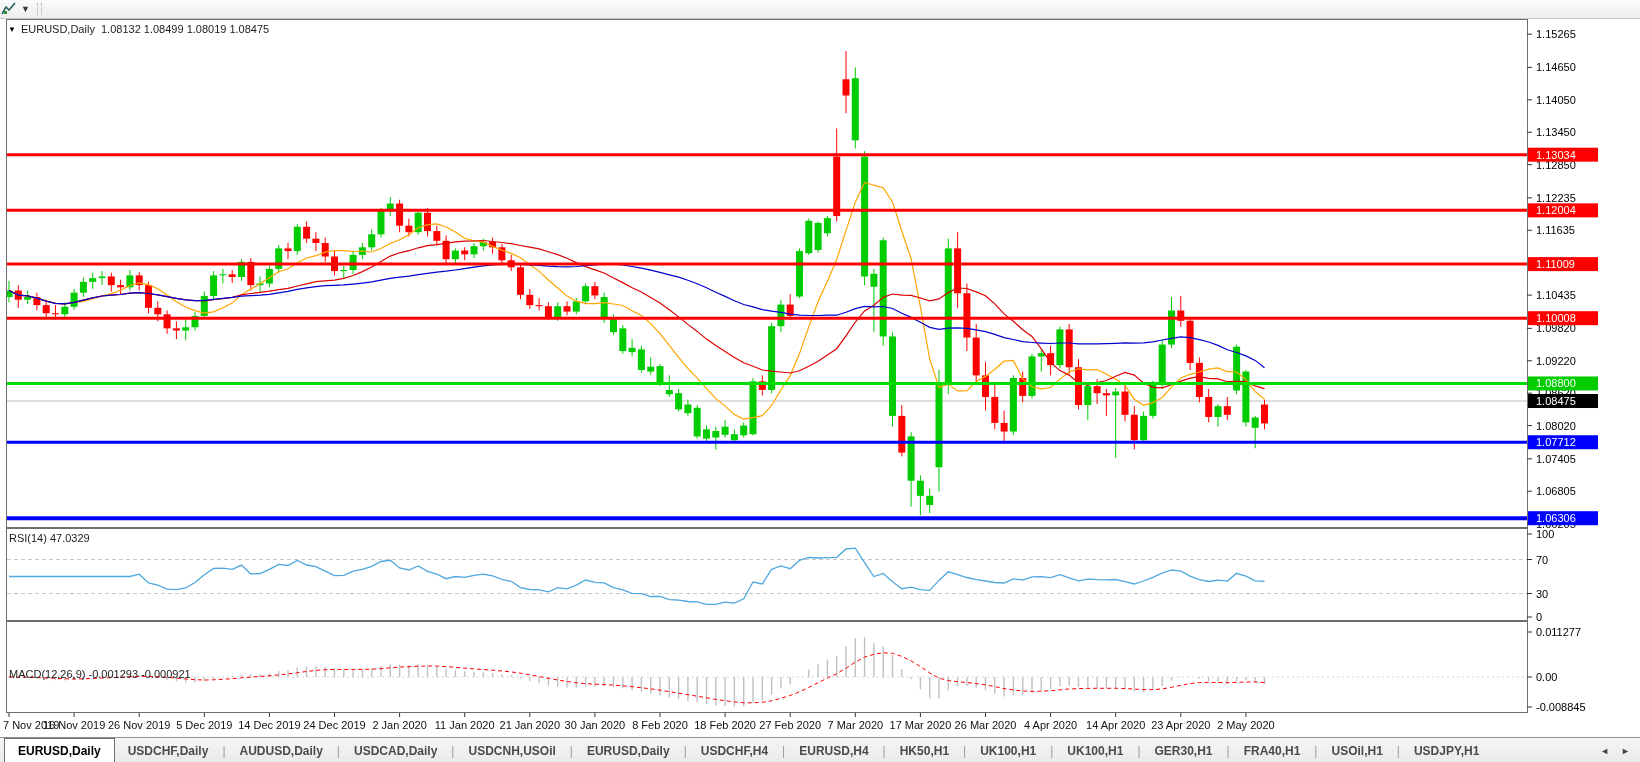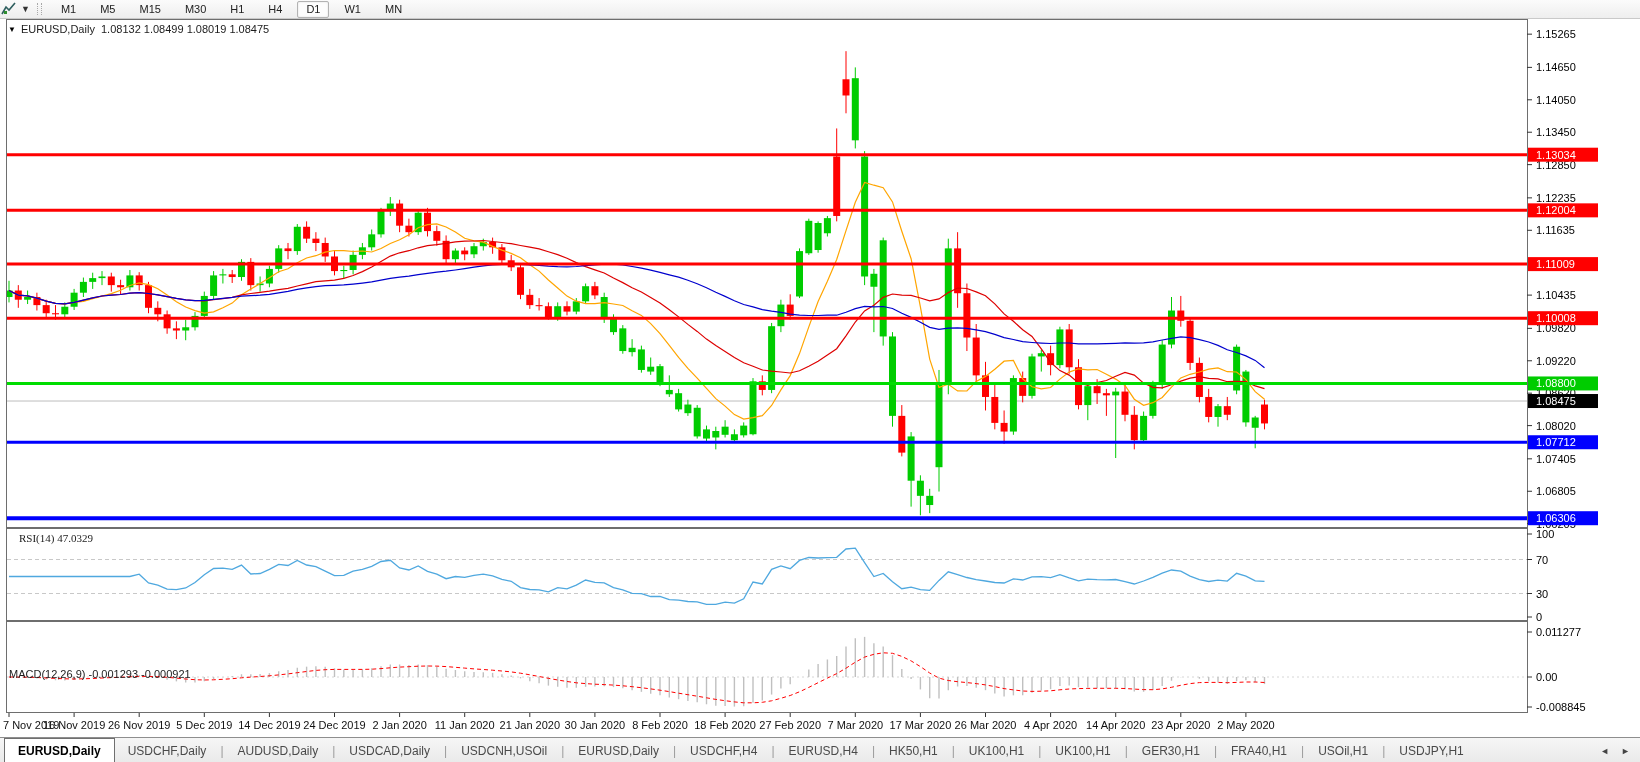--- a/index.html
+++ b/index.html
@@ -12,27 +12,27 @@
     display:flex;align-items:center;}
   #toolbar .icon-wrap{display:flex;align-items:center;padding-left:1px;}
   #toolbar .caret{font-size:9px;color:#333;margin:0 4px 0 3px;}
   #toolbar .grip{width:3px;height:12px;border-left:1px dotted #a8a8a8;border-right:1px dotted #a8a8a8;margin:0 7px 0 3px;}
   .tfbtn{font-size:11px;color:#222;padding:1px 8px;margin:0 3px;border:1px solid transparent;border-radius:2px;cursor:default;line-height:13px;}
   .tfbtn.active{background:#fdfdfd;border:1px solid #b3b3b3;box-shadow:inset 0 0 2px #dcdcdc;}
   
   .ovl{position:absolute;z-index:2;font-size:11px;color:#1c1c1c;white-space:pre;}
   #chart-title{left:8px;top:23px;display:flex;align-items:center;gap:5px;}
   #chart-title .tri{font-size:8px;color:#000;}
-  #rsi-label{left:19px;top:532px;font-family:Liberation Serif, serif;}
+  #rsi-label{left:9px;top:532px;}
   #macd-label{left:9px;top:624px;margin-top:44px;}
   
   #tabbar{position:absolute;left:0;top:737px;width:1640px;height:25px;z-index:3;
     background:linear-gradient(#f6f6f6,#e9e9e9);border-top:1px solid #8e8e8e;
     display:flex;align-items:stretch;font-size:12px;}
-  .tab{display:flex;align-items:center;padding:0 13px;color:#4a4a4a;cursor:default;}
+  .tab{display:flex;align-items:center;padding:0 13px;color:#4a4a4a;cursor:default;font-weight:bold;}
   .tab.active{background:#fff;border:1px solid #6f6f6f;border-bottom:none;color:#000;font-weight:bold;margin-left:4px;}
   .tabsep{display:flex;align-items:center;color:#9a9a9a;padding:0 1px;}
   #tab-arrows{position:absolute;right:10px;top:0;height:25px;display:flex;align-items:center;gap:12px;color:#444;font-size:9px;}
   #tab-arrows span{cursor:default;}
 </style>
 </head>
 <body>
 
 <div id="stage">
 
@@ -581,31 +581,20 @@
 
   <div id="toolbar">
     <span class="icon-wrap">
       <svg width="17" height="14">
         <path d="M1 12 L5 5 L8 8 L14 1" stroke="#2f5f5f" stroke-width="1.6" fill="none"></path>
         <rect x="3" y="9" width="3" height="3" fill="#2f8f2f"></rect>
       </svg>
     </span>
     <span class="caret">▼</span>
     <span class="grip"></span>
-    <span id="tf-buttons" style="display:flex;">
-        <span class="tfbtn">M1</span>
-        <span class="tfbtn">M5</span>
-        <span class="tfbtn">M15</span>
-        <span class="tfbtn">M30</span>
-        <span class="tfbtn">H1</span>
-        <span class="tfbtn">H4</span>
-        <span class="tfbtn active">D1</span>
-        <span class="tfbtn">W1</span>
-        <span class="tfbtn">MN</span>
-      </span>
   </div>
 
   <div class="ovl" id="chart-title">
     <span class="tri">▼</span>
     <span>EURUSD,Daily  1.08132 1.08499 1.08019 1.08475</span>
   </div>
   <div class="ovl" id="rsi-label">RSI(14) 47.0329</div>
   <div class="ovl" id="macd-label">MACD(12,26,9) -0.001293 -0.000921</div>
 
   <div id="tabbar">

